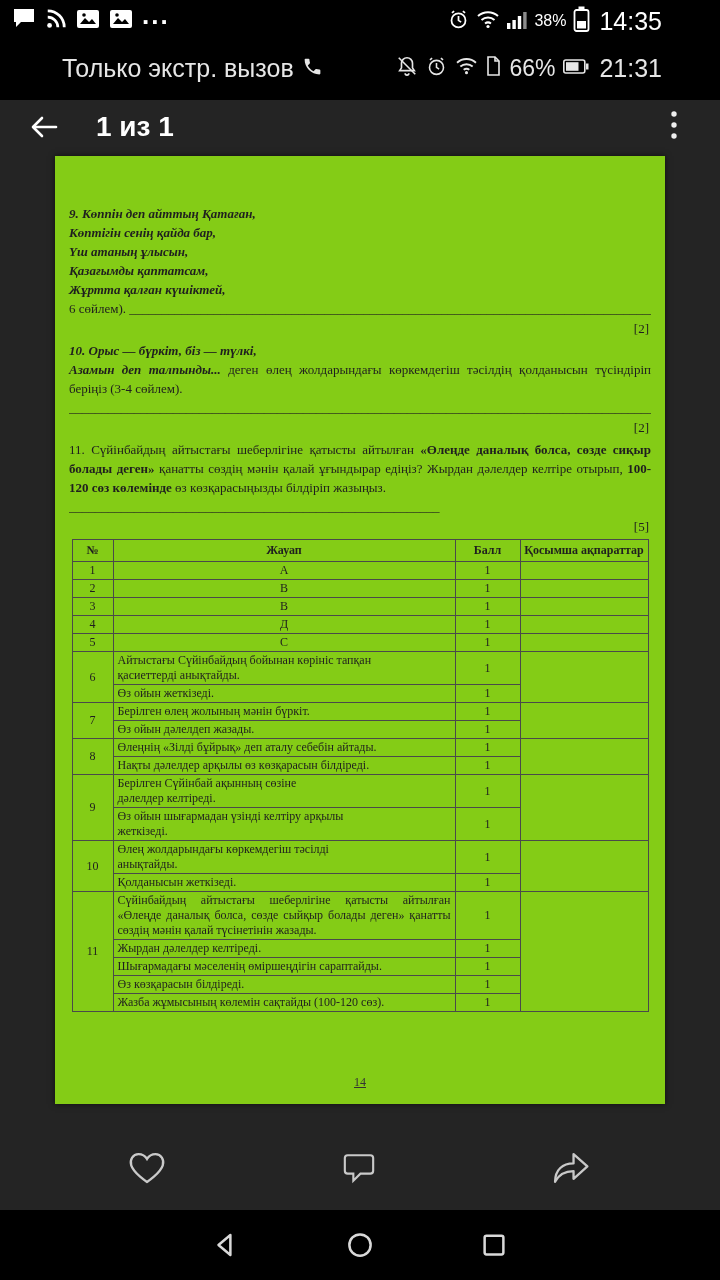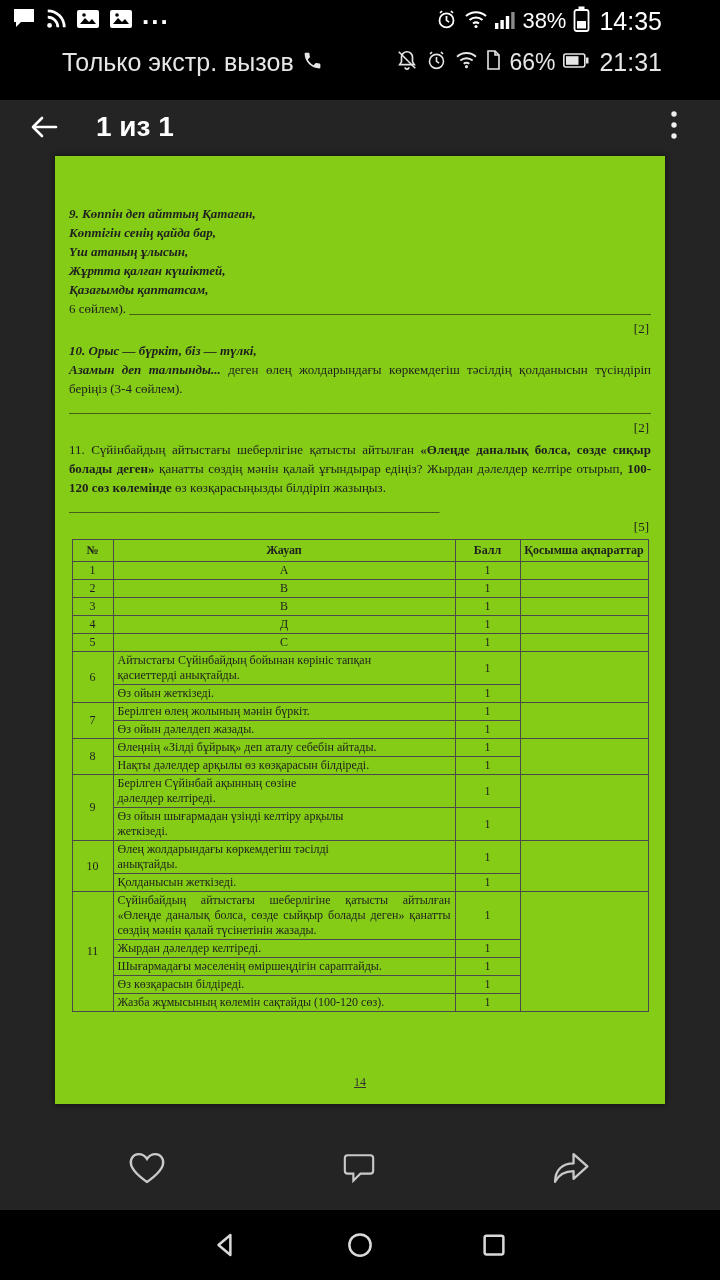--- a/index.html
+++ b/index.html
@@ -5,24 +5,24 @@
   * { margin:0; padding:0; box-sizing:border-box; }
   html,body { width:720px; height:1280px; }
   body { background:#000; font-family:"Liberation Sans", sans-serif; position:relative; overflow:hidden; }
   .screen { position:absolute; inset:0; }
 
   
   .sb-top { position:absolute; top:0; left:0; right:0; height:42px; display:flex; align-items:center; padding:0 58px 0 12px; color:#fff; }
   .sb-left { display:flex; align-items:center; gap:9px; }
   .sb-left .more { font-size:26px; font-weight:bold; letter-spacing:2px; line-height:10px; position:relative; top:-6px; }
   .sb-right { margin-left:auto; display:flex; align-items:center; gap:7px; }
-  .sb-right .pct { font-size:22px; }
+  .sb-right .pct { font-size:16px; }
   .sb-right .time { font-size:25px; margin-left:2px; }
 
-  .sb-sub { position:absolute; top:40px; left:0; right:0; height:44px; display:flex; align-items:center; padding:0 58px 0 62px; color:#e6e6e6; }
+  .sb-sub { position:absolute; top:46px; left:0; right:0; height:44px; display:flex; align-items:center; padding:0 58px 0 62px; color:#e6e6e6; }
   .sb-sub .carrier { font-size:25px; margin-right:8px; }
   .sb-sub .sub-right { margin-left:auto; display:flex; align-items:center; gap:8px; }
   .sb-sub .pct { font-size:23px; }
   .sb-sub .time { font-size:25px; margin-left:2px; }
 
   
   .viewer { position:absolute; top:100px; bottom:70px; left:0; right:0; background:#242424; }
   .viewer-header { height:54px; display:flex; align-items:center; padding:0 42px 0 28px; color:#fff; }
   .viewer-title { font-size:28px; font-weight:bold; margin-left:36px; }
   .kebab { margin-left:auto; cursor:pointer; }
@@ -196,22 +196,22 @@
           </svg>
       </span>
     </div>
 
     <div class="page">
 
       <div>
         <div class="doc-line bi">9. Көппін деп айттың Қатаған,</div>
         <div class="doc-line bi">Көптігін сенің қайда бар,</div>
         <div class="doc-line bi">Үш атаның ұлысын,</div>
+        <div class="doc-line bi">Қазағымды қаптатсам,</div>
         <div class="doc-line bi">Жұртта қалған күшіктей,</div>
-        <div class="doc-line bi">Қазағымды қаптатсам,</div>
         <div class="doc-line clip">6 сөйлем). ____________________________________________________________________________________________</div>
         <div class="score-line">[2]</div>
       </div>
 
       <div>
         <div class="doc-line bi">10. Орыс — бүркіт, біз — түлкі,</div>
         <div class="para"><span class="bi">Азамын  деп  талпынды...</span><span> деген өлең жолдарындағы көркемдегіш тәсілдің қолданысын түсіндіріп беріңіз (3-4 сөйлем).</span></div>
         <div class="blank-line">________________________________________________________________________________________________________</div>
         <div class="score-line">[2]</div>
       </div>

